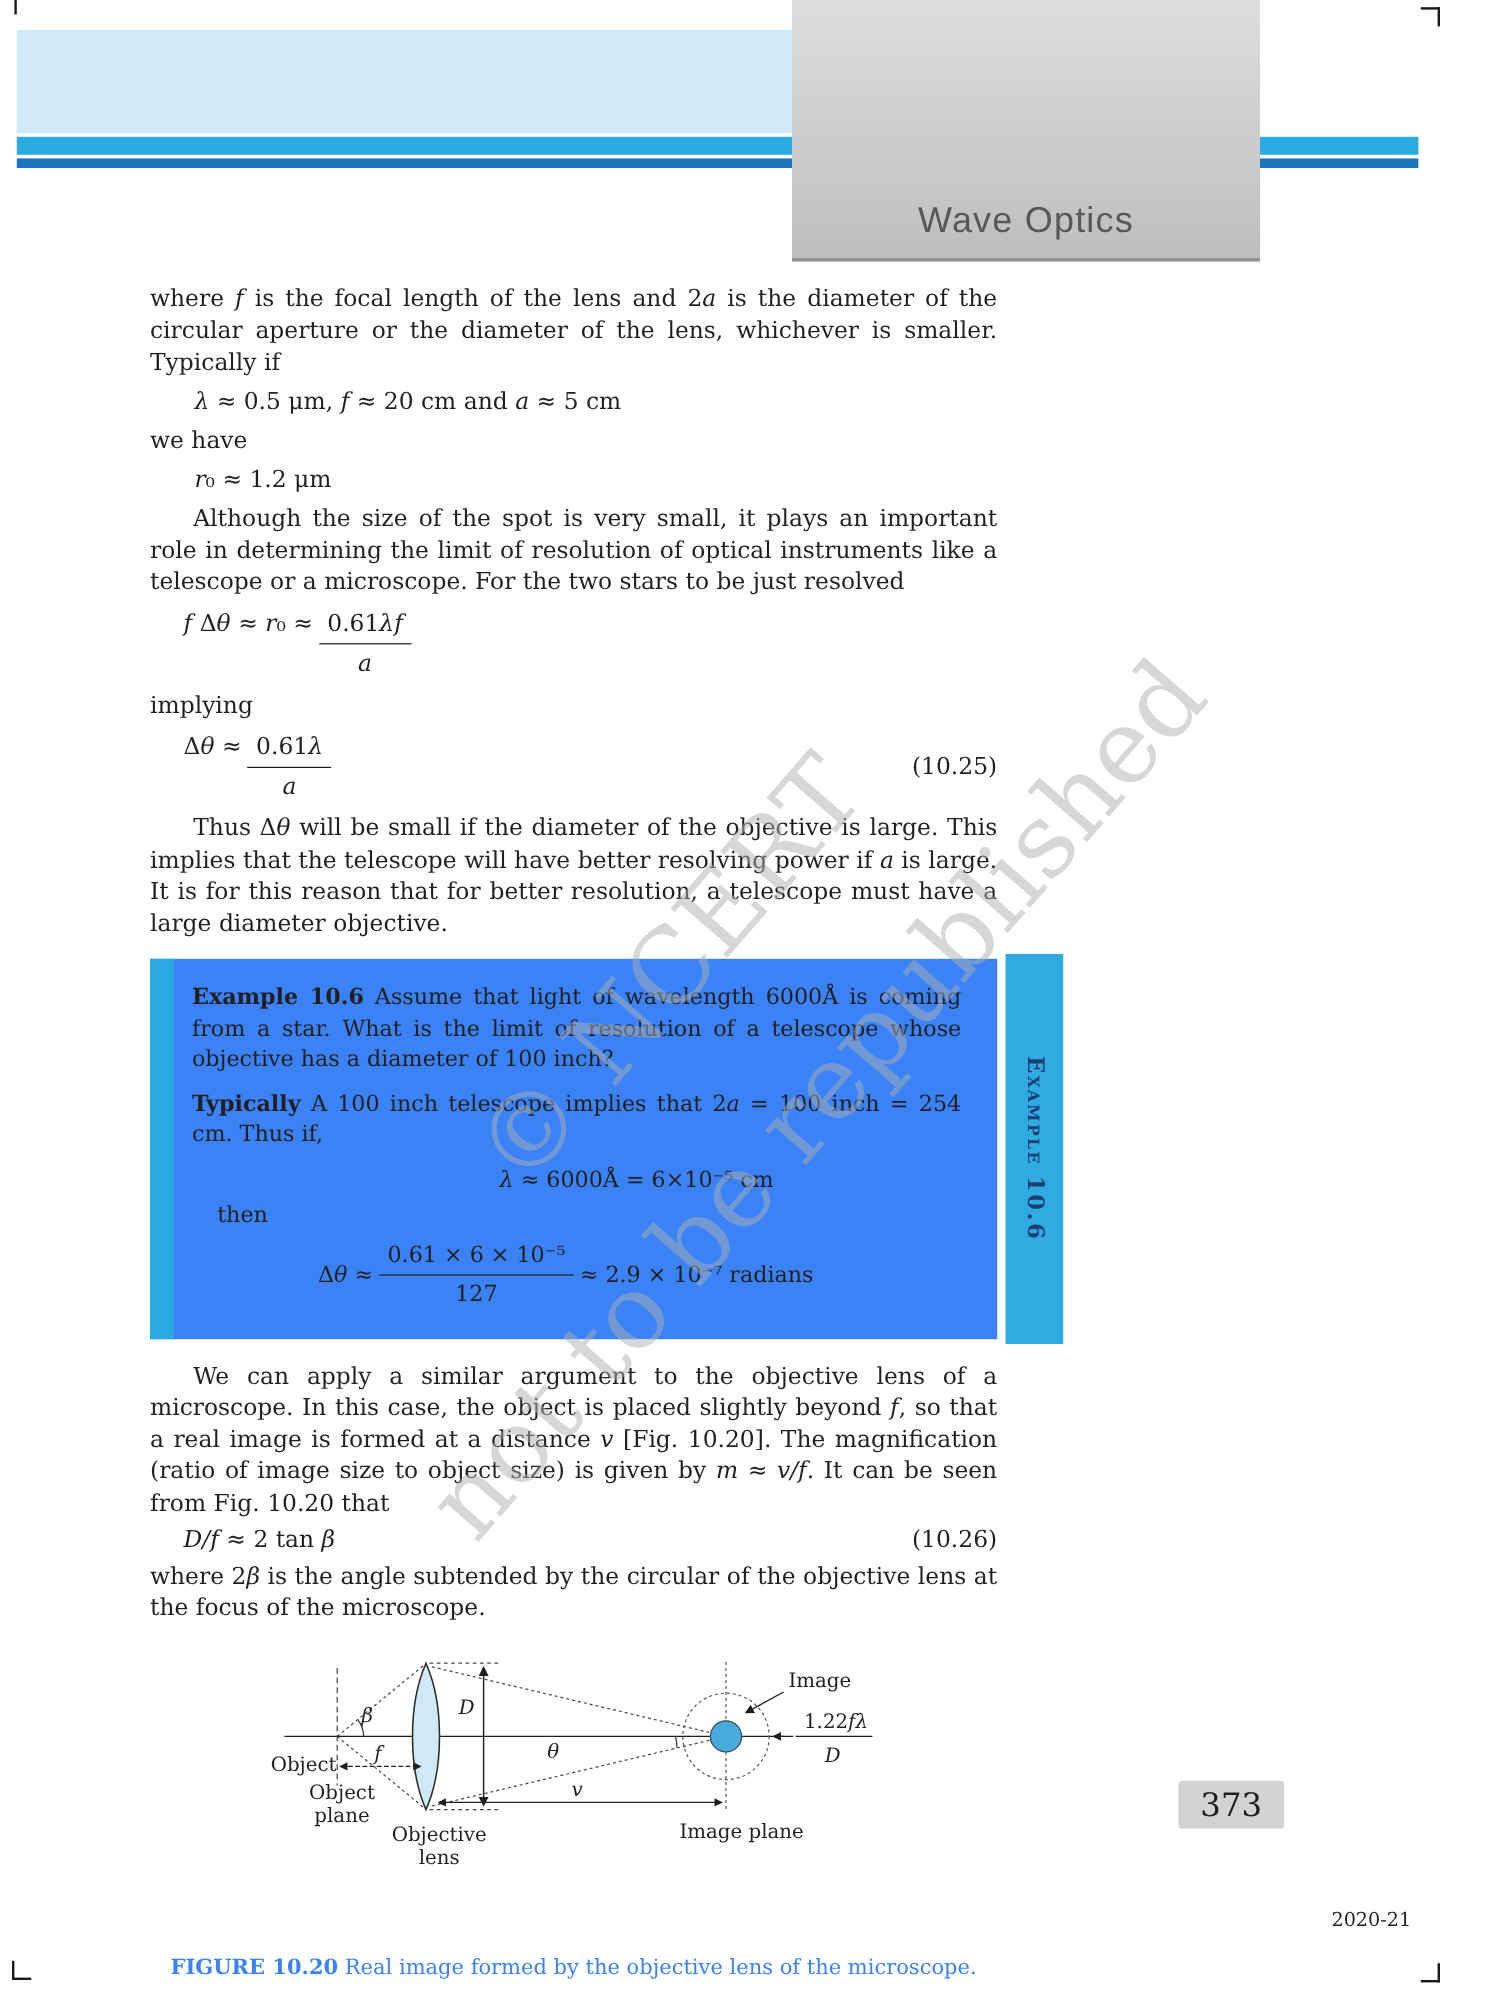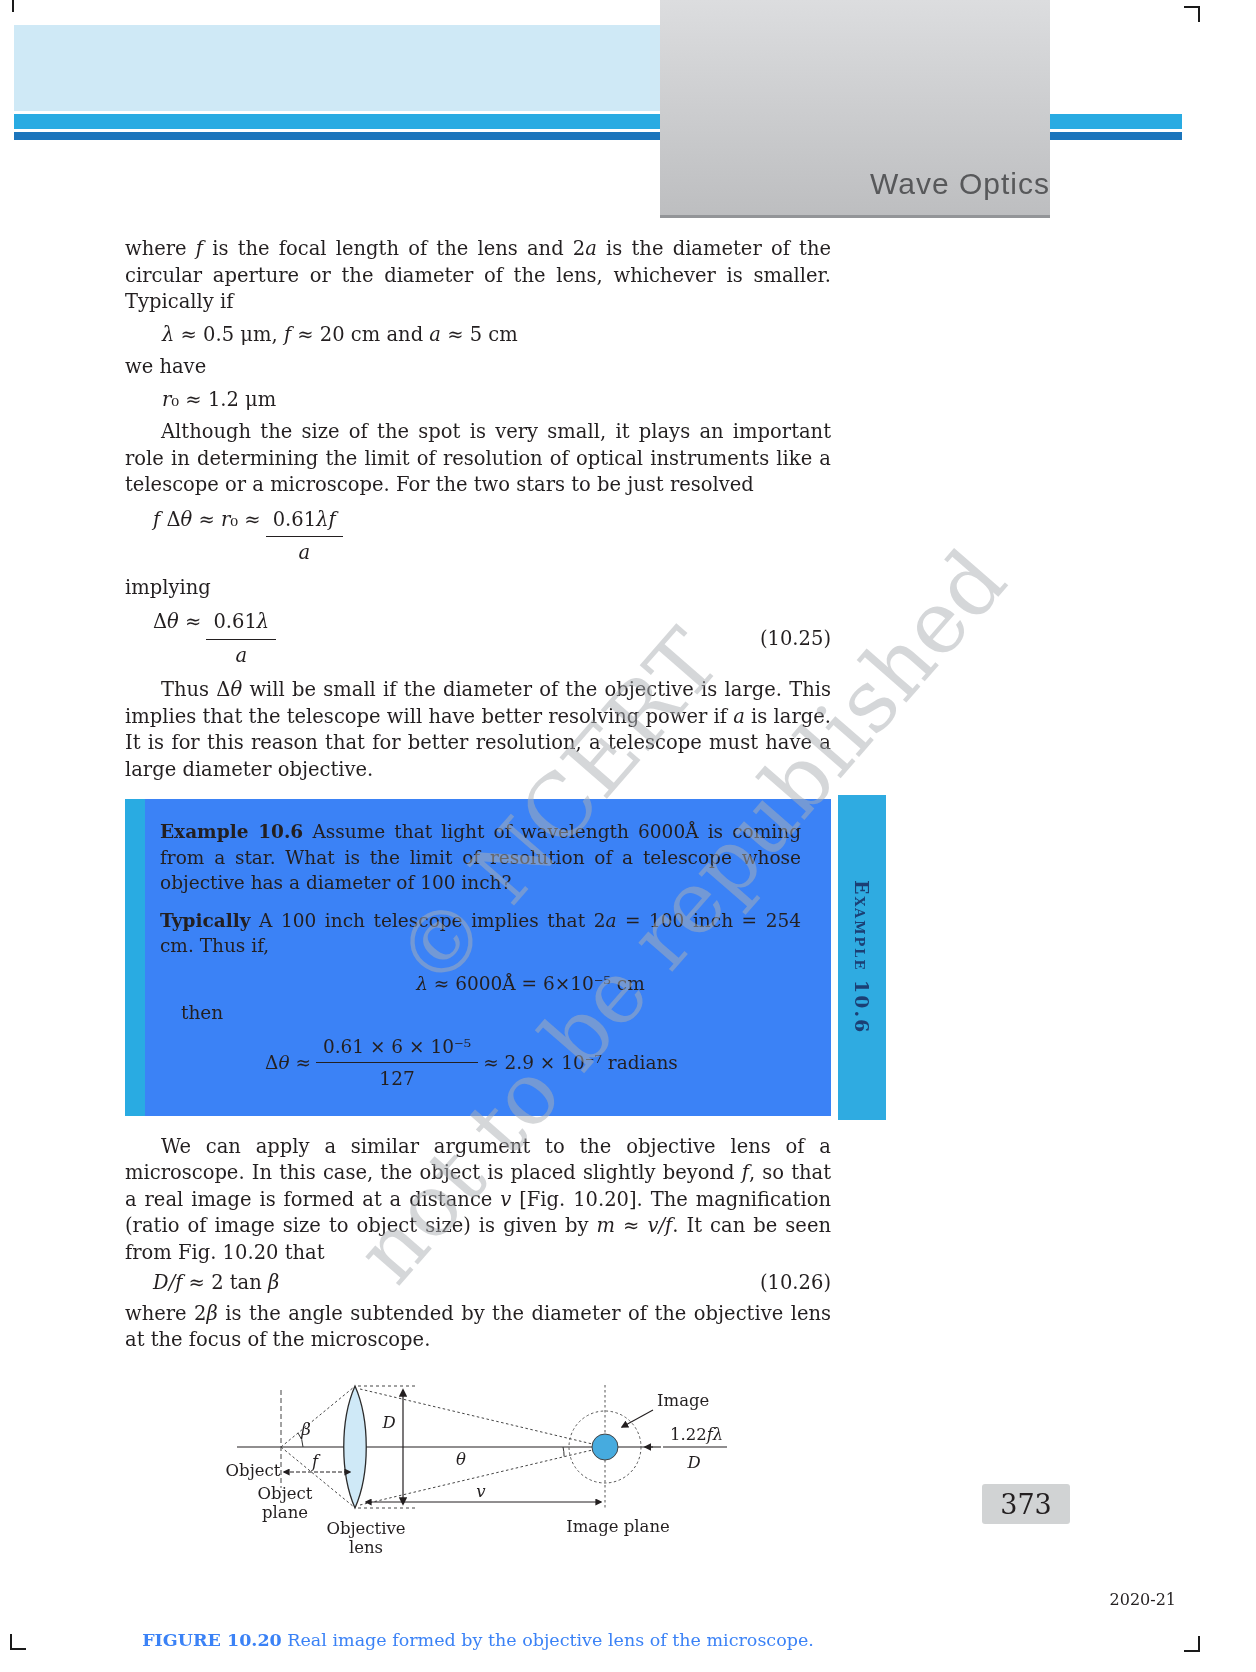--- a/index.html
+++ b/index.html
@@ -4,21 +4,21 @@
 <style>
   html,body{margin:0;padding:0;background:#fff;}
   .page{position:relative;width:1256px;height:1672px;background:#ffffff;overflow:hidden;
         font-family:"DejaVu Serif", serif;color:#231f20;}
   
   .band{position:absolute;left:14px;top:25px;width:1036px;height:86px;background:#cfe9f6;}
   .stripe1{position:absolute;left:14px;top:114px;width:1168px;height:15px;background:#29abe2;}
   .stripe2{position:absolute;left:14px;top:132px;width:1168px;height:8px;background:#1b75bc;}
   .chapterbox{position:absolute;left:660px;top:0;width:390px;height:215px;
               background:linear-gradient(#dcdddf, #bdbec0);border-bottom:3px solid #939598;
-              display:flex;align-items:flex-end;justify-content:flex-end;}
+              display:flex;align-items:flex-end;justify-content:center;}
   .chaptertitle{font-family:"Liberation Sans", sans-serif;font-size:30px;color:#57585a;
                 letter-spacing:1px;padding-bottom:14px;}
   
   .mark{position:absolute;width:14px;height:14px;border:0 solid #1a1a1a;}
   .mark.tl{left:12px;top:0;height:12px;border-left-width:2px;}
   .mark.tr{left:1184px;top:6px;border-top-width:2px;border-right-width:2px;}
   .mark.bl{left:10px;top:1634px;border-left-width:2px;border-bottom-width:2px;}
   .mark.br{left:1184px;top:1636px;border-right-width:2px;border-bottom-width:2px;}
   
   .watermark{position:absolute;left:120px;top:700px;width:1000px;text-align:center;
@@ -144,21 +144,21 @@
 
     <p class="p indent"><span>We can apply a similar argument to the objective lens of a microscope. In this case, the object is placed slightly beyond </span><span class="it">f</span><span>, so that a real image is formed at a distance </span><span class="it">v</span><span> [Fig. 10.20]. The magnification (ratio of image size to object size) is given by </span><span class="it">m</span><span> ≈ </span><span class="it">v/f</span><span>. It can be seen from Fig. 10.20 that</span></p>
 
     <div class="eqrow" style="margin:4px 0;">
       <span class="eqbody">
         <span><span class="it">D/f</span><span> ≈ 2 tan </span><span class="it">β</span></span>
       </span>
       <span class="eqno">(10.26)</span>
     </div>
 
-    <p class="p"><span>where 2</span><span class="it">β</span><span> is the angle subtended by the diameter of the objective lens at the focus of the microscope.</span></p>
+    <p class="p"><span>where 2</span><span class="it">β</span><span> is the angle subtended by the circular of the objective lens at the focus of the microscope.</span></p>
 
     <div class="figure">
       <svg width="706" height="235" viewBox="0 0 706 235">
         <defs>
           <marker id="ah" viewBox="0 0 10 10" refX="8" refY="5" markerWidth="7" markerHeight="7" orient="auto-start-reverse">
             <path d="M0,0 L10,5 L0,10 z" fill="#231f20"></path>
           </marker>
         </defs>
 
         <line x1="112" y1="67" x2="528" y2="67" stroke="#231f20" stroke-width="1.2"></line>

